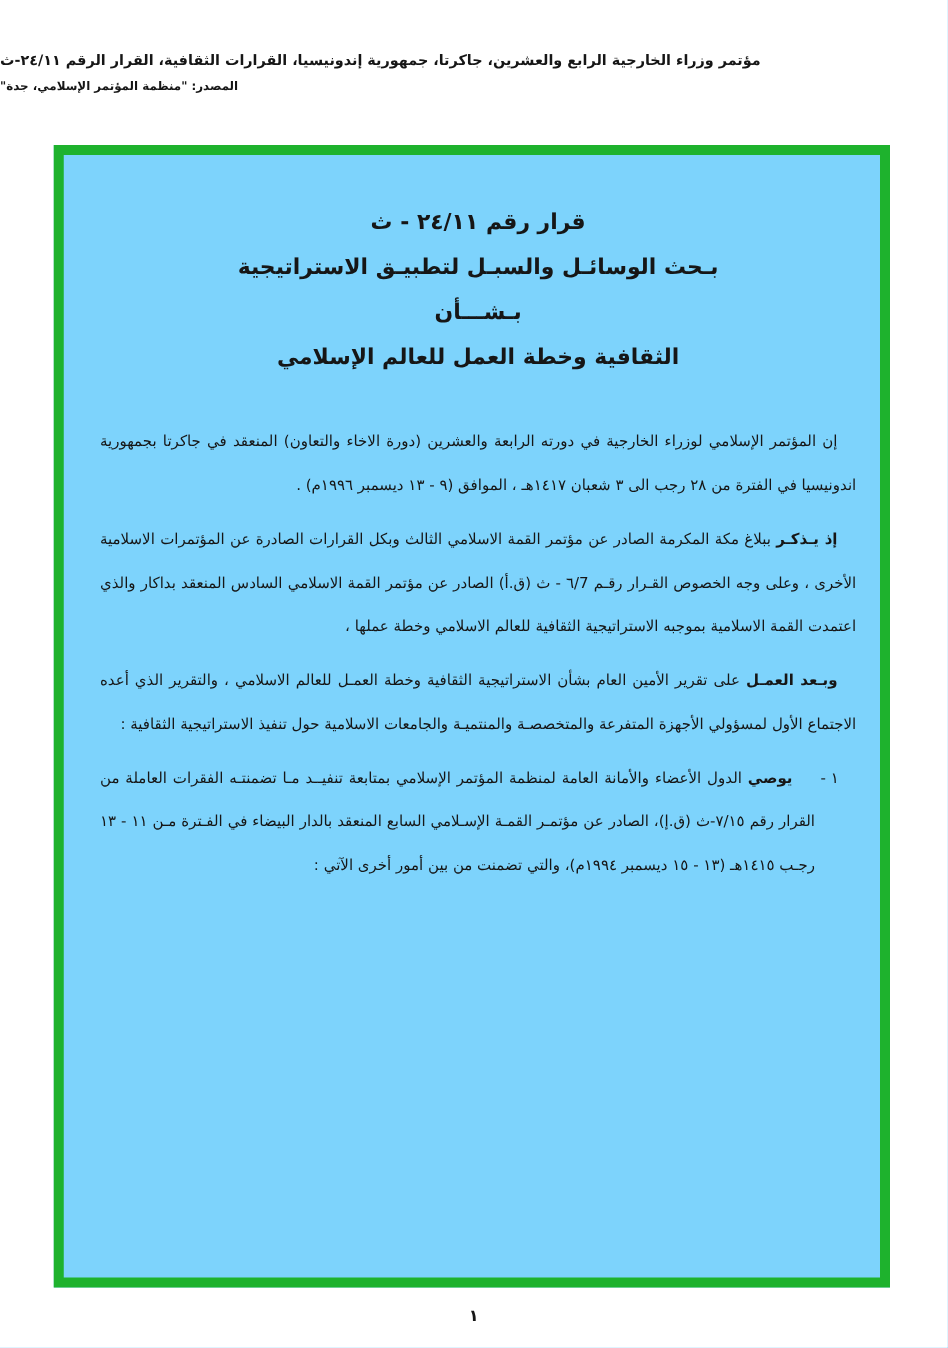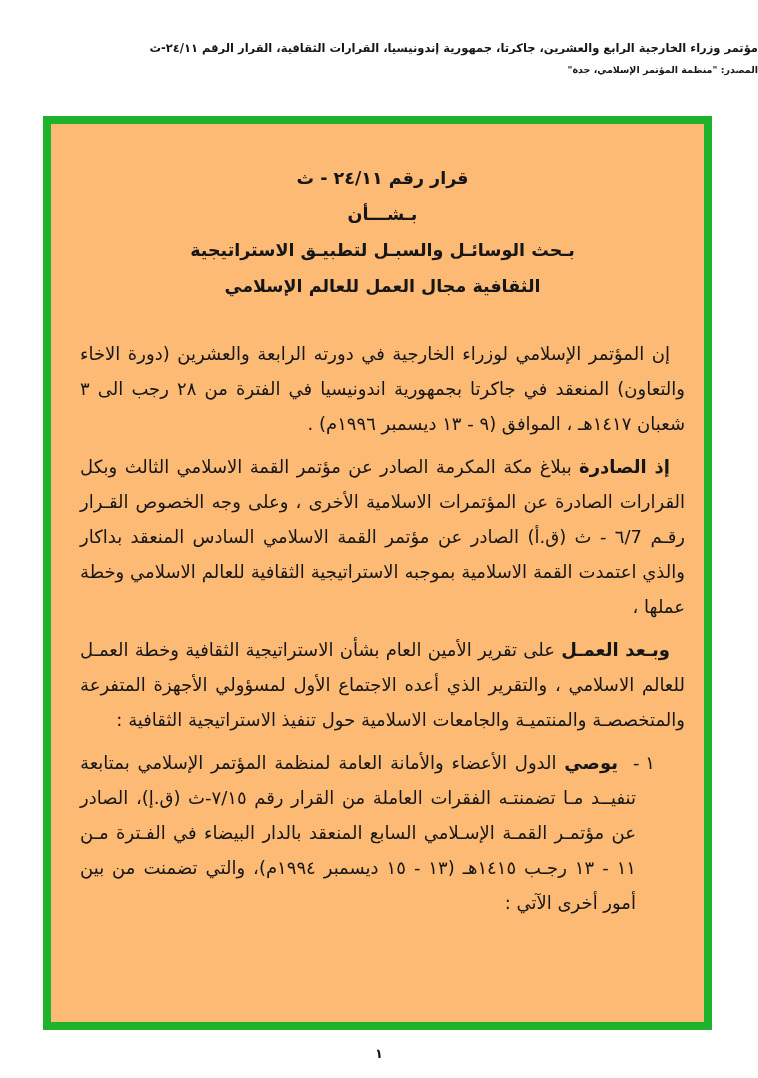--- a/index.html
+++ b/index.html
@@ -15,21 +15,21 @@
     font-family: "DejaVu Sans", sans-serif;
     color: #161616;
   }
 
   
   .doc-header {
     position: absolute;
     top: 41px;
     left: 0;
     right: 0;
-    text-align: right;
+    text-align: left;
     direction: rtl;
   }
   .hdr-line1 {
     font-size: 11.5px;
     font-weight: bold;
     letter-spacing: 0px;
     white-space: nowrap;
   }
   .hdr-line2 {
     margin-top: 9px;
@@ -39,51 +39,51 @@
 
   
   .frame {
     position: absolute;
     left: 43px;
     top: 116px;
     width: 669px;
     height: 914px;
     box-sizing: border-box;
     border: 8px solid #1eb22d;
-    background: #fdba74;
+    background: #7dd3fc;
   }
   .frame-inner {
     direction: rtl;
     padding: 36px 19px 0 29px;
   }
 
   
   .res-title {
     text-align: center;
     font-weight: bold;
     font-size: 17.5px;
     line-height: 36px;
     margin-bottom: 32px;
   }
 
   
   .bodytext {
-    font-size: 18px;
+    font-size: 12px;
     line-height: 35px;
     text-align: justify;
   }
   .bodytext p.para {
     margin: 0 0 8px 0;
     text-indent: 15px;
   }
   .lead {
     font-weight: bold;
   }
   .item {
-    margin: 0 30px 8px 0;
+    margin: 0 14px 8px 0;
     padding-right: 19px;
     text-indent: -19px;
   }
   .item.sub {
     margin-right: 28px;
     padding-right: 10px;
     text-indent: -10px;
   }
   .marker {
     display: inline-block;
@@ -112,30 +112,30 @@
 <div class="doc-header">
   <div class="hdr-line1">مؤتمر وزراء الخارجية الرابع والعشرين، جاكرتا، جمهورية إندونيسيا، القرارات الثقافية، القرار الرقم ٢٤/١١-ث</div>
   <div class="hdr-line2">المصدر:  "منظمة المؤتمر الإسلامي، جدة"</div>
 </div>
 
 <div class="frame" style="border-color: rgb(30, 178, 45);">
   <div class="frame-inner">
 
     <div class="res-title">
       <div>قرار رقم ٢٤/١١ - ث</div>
+      <div>بـحث الوسائـل والسبـل لتطبيـق الاستراتيجية</div>
       <div>بـشـــأن</div>
-      <div>بـحث الوسائـل والسبـل لتطبيـق الاستراتيجية</div>
-      <div>الثقافية مجال العمل للعالم الإسلامي</div>
+      <div>الثقافية وخطة العمل للعالم الإسلامي</div>
     </div>
 
     <div class="bodytext">
 
       <p class="para"><span>إن المؤتمر الإسلامي لوزراء الخارجية  في دورته الرابعة والعشرين (دورة الاخاء والتعاون) المنعقد في جاكرتا بجمهورية اندونيسيا في الفترة من ٢٨ رجب الى ٣ شعبان ١٤١٧هـ ، الموافق (٩ - ١٣ ديسمبر ١٩٩٦م) .</span></p>
 
-      <p class="para"><span class="lead">إذ الصادرة</span><span> ببلاغ مكة المكرمة الصادر عن مؤتمر القمة الاسلامي الثالث وبكل القرارات الصادرة عن المؤتمرات الاسلامية الأخرى ، وعلى وجه الخصوص القـرار رقـم ٦/7 - ث (ق.أ) الصادر عن مؤتمر القمة الاسلامي السادس المنعقد بداكار والذي اعتمدت القمة الاسلامية بموجبه الاستراتيجية الثقافية للعالم الاسلامي وخطة عملها ،</span></p>
+      <p class="para"><span class="lead">إذ يـذكـر</span><span> ببلاغ مكة المكرمة الصادر عن مؤتمر القمة الاسلامي الثالث وبكل القرارات الصادرة عن المؤتمرات الاسلامية الأخرى ، وعلى وجه الخصوص القـرار رقـم ٦/7 - ث (ق.أ) الصادر عن مؤتمر القمة الاسلامي السادس المنعقد بداكار والذي اعتمدت القمة الاسلامية بموجبه الاستراتيجية الثقافية للعالم الاسلامي وخطة عملها ،</span></p>
 
       <p class="para"><span class="lead">وبـعد العمـل</span><span> على تقرير الأمين العام بشأن الاستراتيجية الثقافية وخطة  العمـل للعالم الاسلامي ، والتقرير الذي أعده الاجتماع الأول لمسؤولي الأجهزة المتفرعة والمتخصصـة والمنتميـة والجامعات الاسلامية حول تنفيذ الاستراتيجية الثقافية :</span></p>
 
       <div class="item"><span class="marker">١ -</span><span class="lead">يوصي</span><span> الدول الأعضاء والأمانة العامة لمنظمة المؤتمر الإسلامي بمتابعة تنفيــد مـا تضمنتـه الفقرات العاملة من القرار رقم ٧/١٥-ث (ق.إ)، الصادر عن مؤتمـر القمـة الإسـلامي السابع المنعقد بالدار البيضاء في  الفـترة مـن ١١ - ١٣ رجـب ١٤١٥هـ (١٣ - ١٥ ديسمبر ١٩٩٤م)، والتي تضمنت من بين أمور أخرى الآتي :</span></div>
 
 
     </div>
   </div>
 </div>
 

